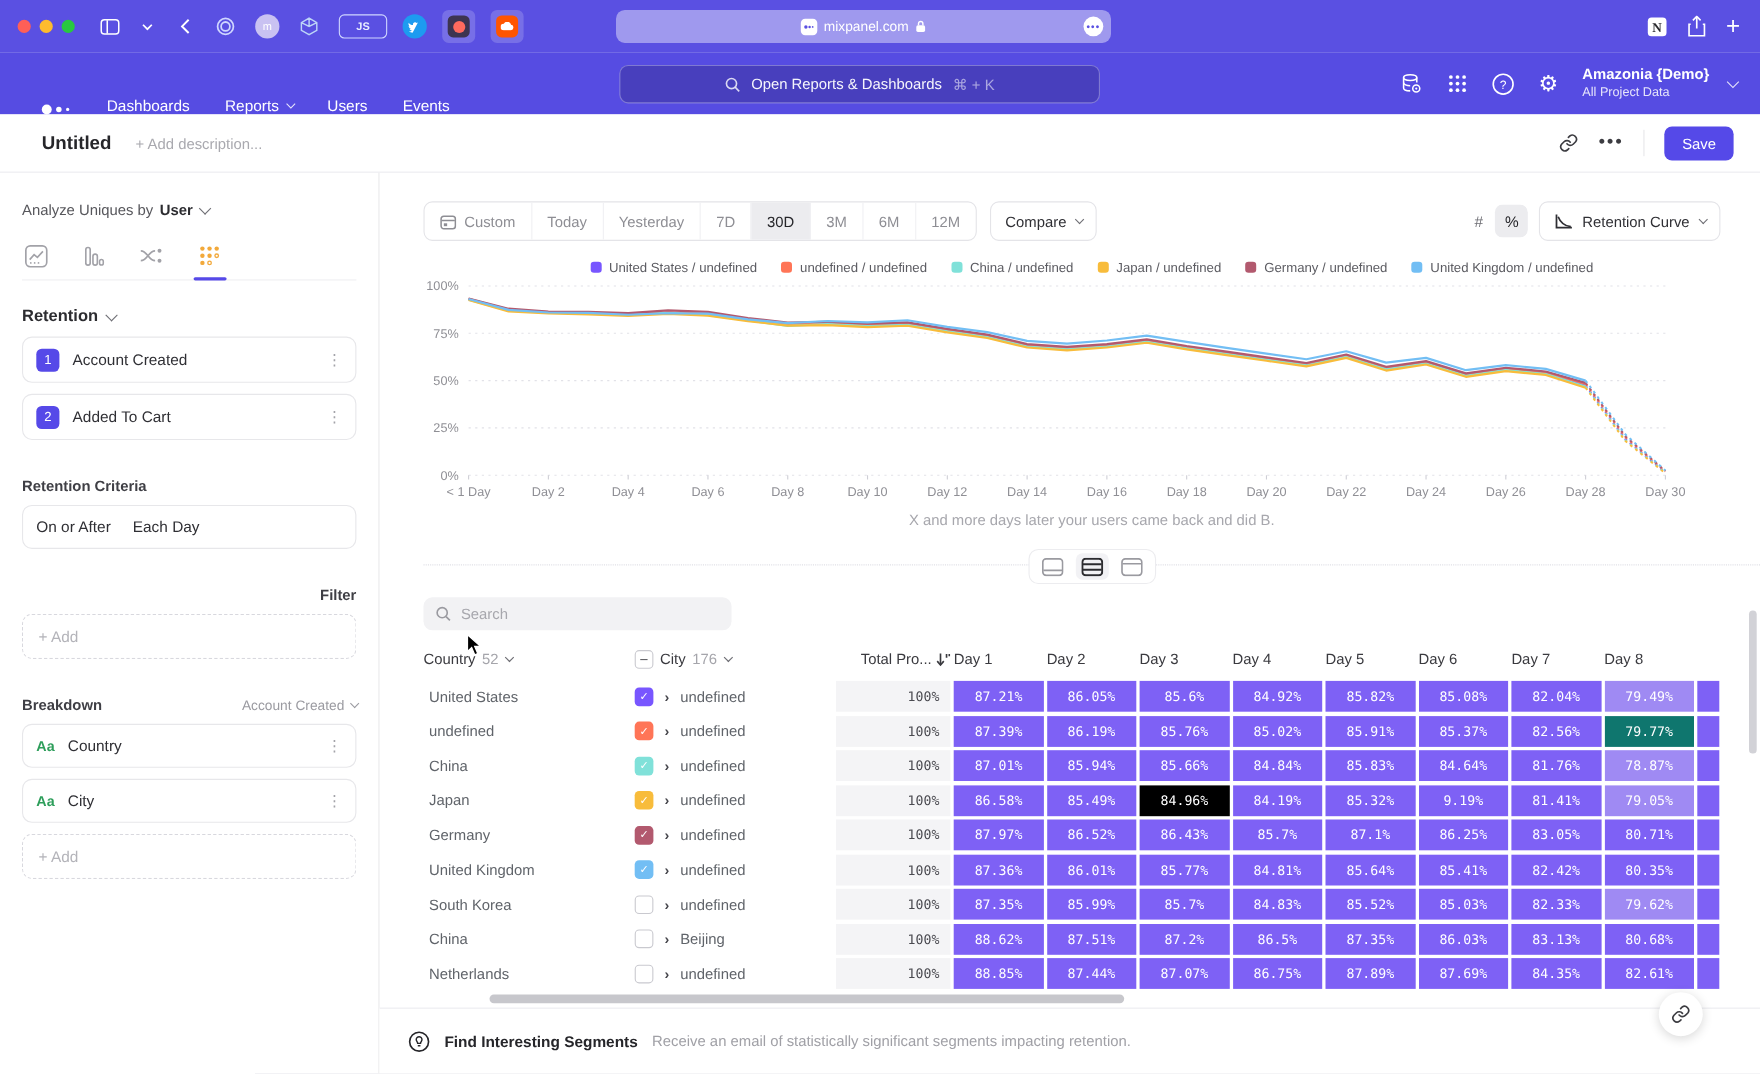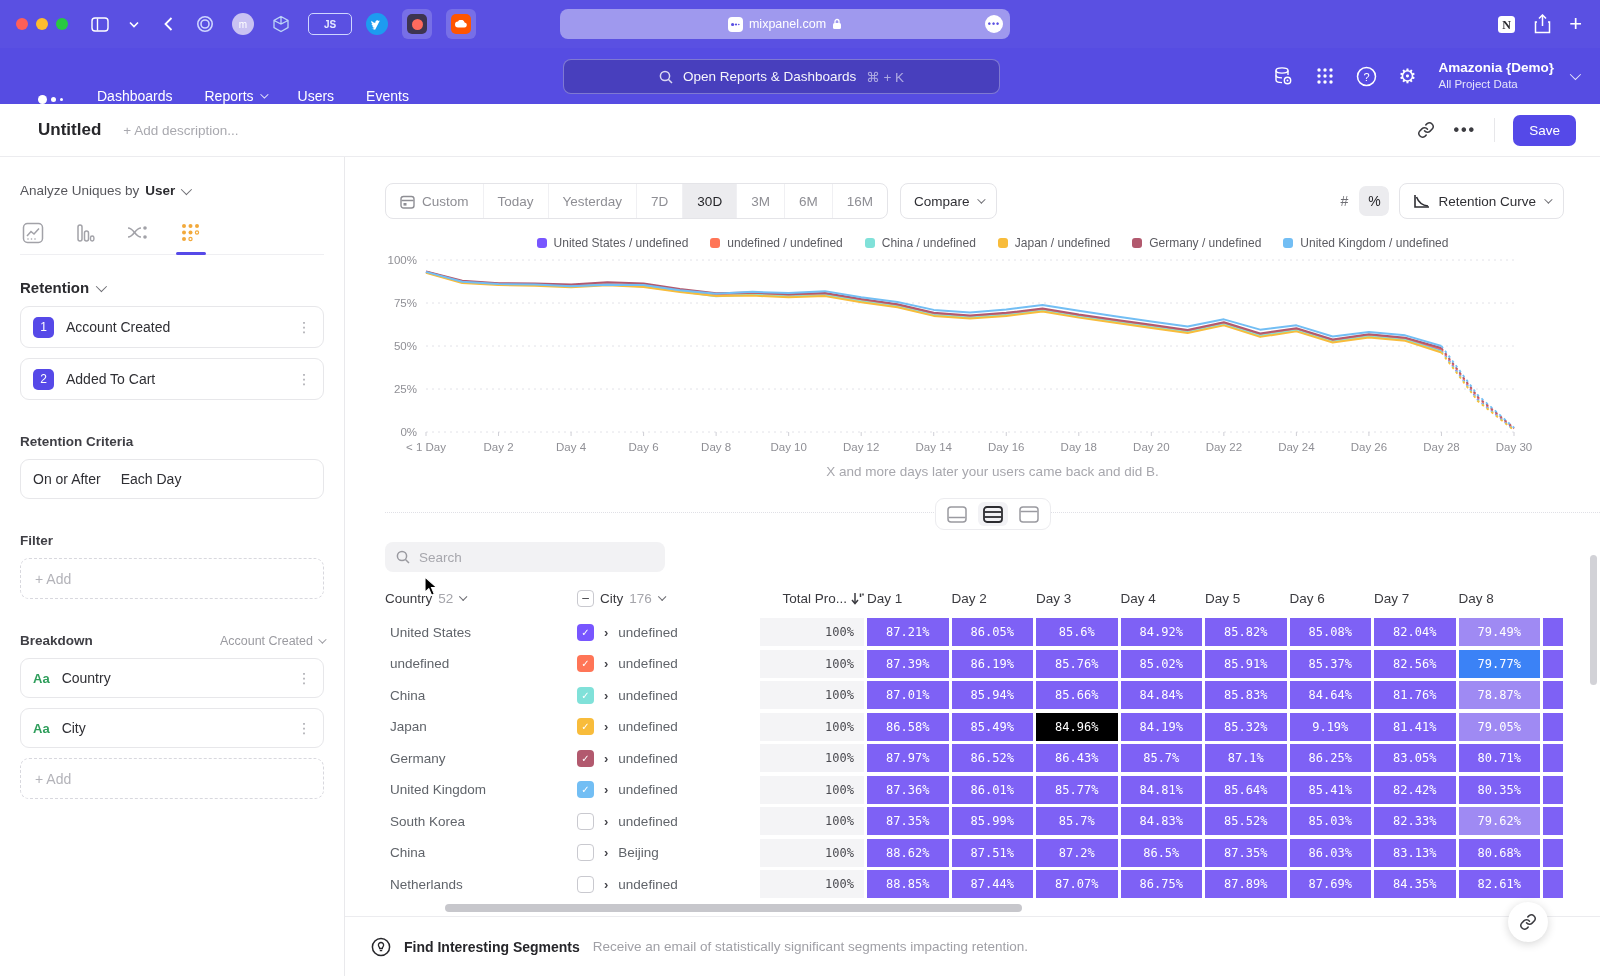--- a/index.html
+++ b/index.html
@@ -366,21 +366,21 @@
             <span class="kebab">⋮</span>
           </div>
         </div>
 
       <div class="crit-label" style="margin-top:34px;">Retention Criteria</div>
       <div class="card crit-card" style="height:40px;">
         <span class="crit-v">On or After</span>
         <span class="crit-v">Each Day</span>
       </div>
 
-      <div class="crit-label" style="margin-top:34px;">Filter</div>
+      <div class="crit-label" style="margin-top:34px;text-align:right;">Filter</div>
       <div class="dashed-card">
           <span>+ Add</span>
         </div>
 
       <div class="bd-head" style="margin-top:34px;">
         <span class="crit-label">Breakdown</span>
         <span class="bd-scope">
             <span>Account Created</span>
             <span class="chev" style="border-color:#9b9ba1; width:6px; height:6px;"></span>
           </span>
@@ -427,21 +427,21 @@
               <span class="seg-item sel">
                 <span>30D</span>
               </span>
               <span class="seg-item">
                 <span>3M</span>
               </span>
               <span class="seg-item">
                 <span>6M</span>
               </span>
               <span class="seg-item">
-                <span>16M</span>
+                <span>12M</span>
               </span>
             </div>
           <button class="btn-o">
             <span>Compare</span>
               <span class="chev" style="width:6px;height:6px;"></span>
           </button>
         </div>
         <div class="toolbar-right">
           <div class="mini-toggle">
             <span class="mini-btn">#</span>
@@ -636,21 +636,21 @@
                 <span>undefined</span>
               </span>
               <span class="td-total">100%</span>
               <span class="td-day" style="background:#7e61f5">87.39%</span>
               <span class="td-day" style="background:#7e61f5">86.19%</span>
               <span class="td-day" style="background:#7e61f5">85.76%</span>
               <span class="td-day" style="background:#7e61f5">85.02%</span>
               <span class="td-day" style="background:#7e61f5">85.91%</span>
               <span class="td-day" style="background:#7e61f5">85.37%</span>
               <span class="td-day" style="background:#7e61f5">82.56%</span>
-              <span class="td-day" style="background:#3b82f6">79.77%</span>
+              <span class="td-day" style="background:#0f766e">79.77%</span>
               <span class="td-day" style="background:#7e61f5"></span>
             </div>
             <div class="trow">
               <span class="td-name">China</span>
               <span class="td-city">
                 <span class="cbx" style="background:#80E1D9">✓</span>
                 <span class="expander">›</span>
                 <span>undefined</span>
               </span>
               <span class="td-total">100%</span>

